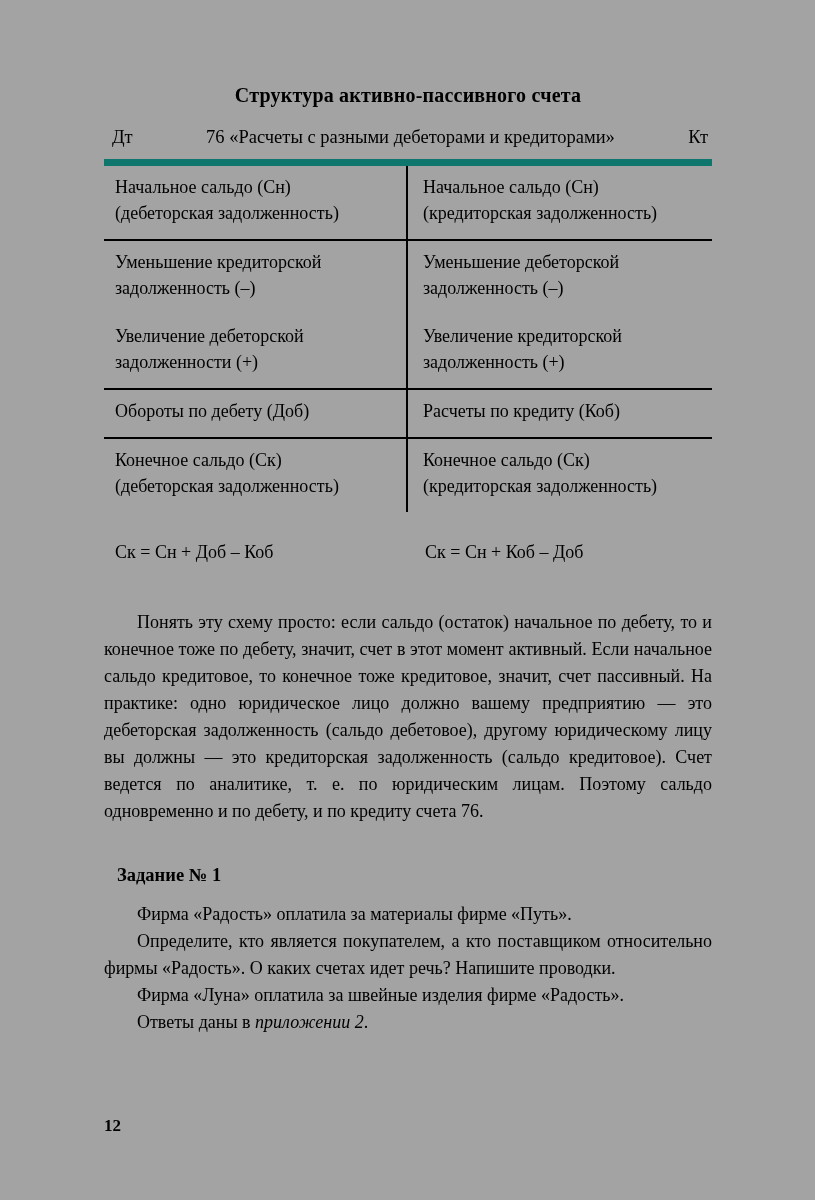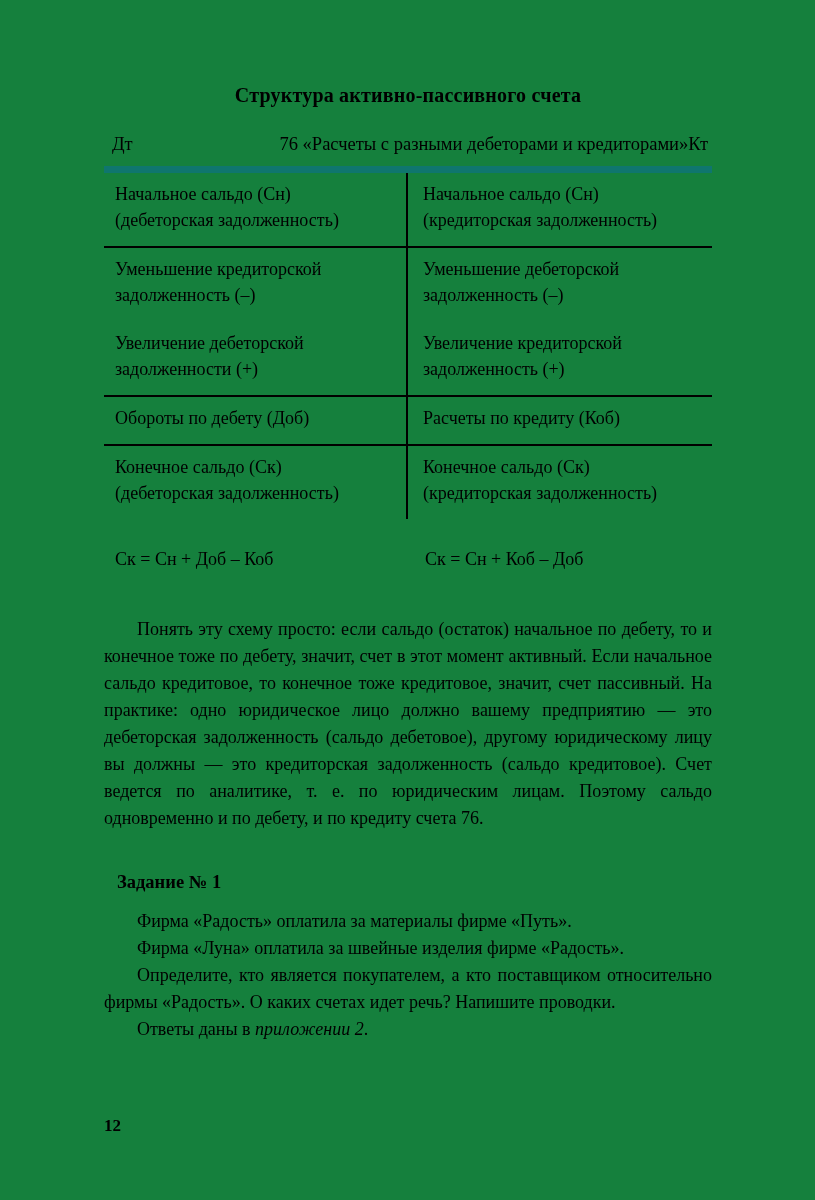--- a/index.html
+++ b/index.html
@@ -1,46 +1,46 @@
 <!DOCTYPE html>
 <html lang="ru"><head>
 <meta charset="utf-8">
 <style>
   html,body { margin:0; padding:0; background:#e8e8e8; }
   .page {
     position:relative;
     width:815px; height:1200px;
     margin:0 auto;
-    background:#15803d;
+    background:#a3a3a3;
     font-family:"Liberation Serif","DejaVu Serif",serif;
     color:#000;
     box-sizing:border-box;
     overflow:hidden;
   }
   .content {
     position:absolute;
     left:104px; top:0;
     width:608px;
   }
   .doc-title {
     margin:84px 0 0 0;
     text-align:center;
     font-size:20px;
     font-weight:bold;
     letter-spacing:0.2px;
   }
   .tbl-head {
     display:flex;
     align-items:baseline;
-    margin-top:27px;
+    margin-top:20px;
     margin-bottom:11px;
     font-size:18.5px;
     padding:0 4px 0 8px;
   }
-  .tbl-head .th-center { flex:1; text-align:right; }
+  .tbl-head .th-center { flex:1; text-align:center; }
   .tbl {
     display:grid;
     grid-template-columns:1fr 1fr;
     border-top:7px solid #0f766e;
   }
   .cell {
     font-size:18px;
     line-height:26px;
     white-space:pre-line;
     padding:8px 8px 13px 11px;
@@ -129,20 +129,20 @@
     <div class="formulas">
       <span class="f-left">Ск = Сн + Доб – Коб</span>
       <span class="f-right">Ск = Сн + Коб – Доб</span>
     </div>
 
     <p class="body-par">Понять эту схему просто: если сальдо (остаток) начальное по дебету, то и конечное тоже по дебету, значит, счет в этот момент активный. Если начальное сальдо кредитовое, то ко­нечное тоже кредитовое, значит, счет пассивный. На практике: одно юридическое лицо должно вашему предприятию — это дебеторская задолженность (сальдо дебетовое), другому юри­дическому лицу вы должны — это кредиторская задолженность (сальдо кредитовое). Счет ведется по аналитике, т. е. по юриди­ческим лицам. Поэтому сальдо одновременно и по дебету, и по кредиту счета 76.</p>
 
     <h2 class="task-heading">Задание № 1</h2>
 
     <p class="task-par first">Фирма «Радость» оплатила за материалы фирме «Путь».</p>
+    <p class="task-par">Определите, кто является покупателем, а кто поставщиком относительно фирмы «Радость». О каких счетах идет речь? Напишите проводки.</p>
     <p class="task-par">Фирма «Луна» оплатила за швейные изделия фирме «Ра­дость».</p>
-    <p class="task-par">Определите, кто является покупателем, а кто поставщиком относительно фирмы «Радость». О каких счетах идет речь? Напишите проводки.</p>
     <p class="task-par"><span>Ответы даны в </span><span class="it">приложении 2</span><span>.</span></p>
 
   </div>
 
   <div class="page-num">12</div>
 </div>
 
 </body></html>

